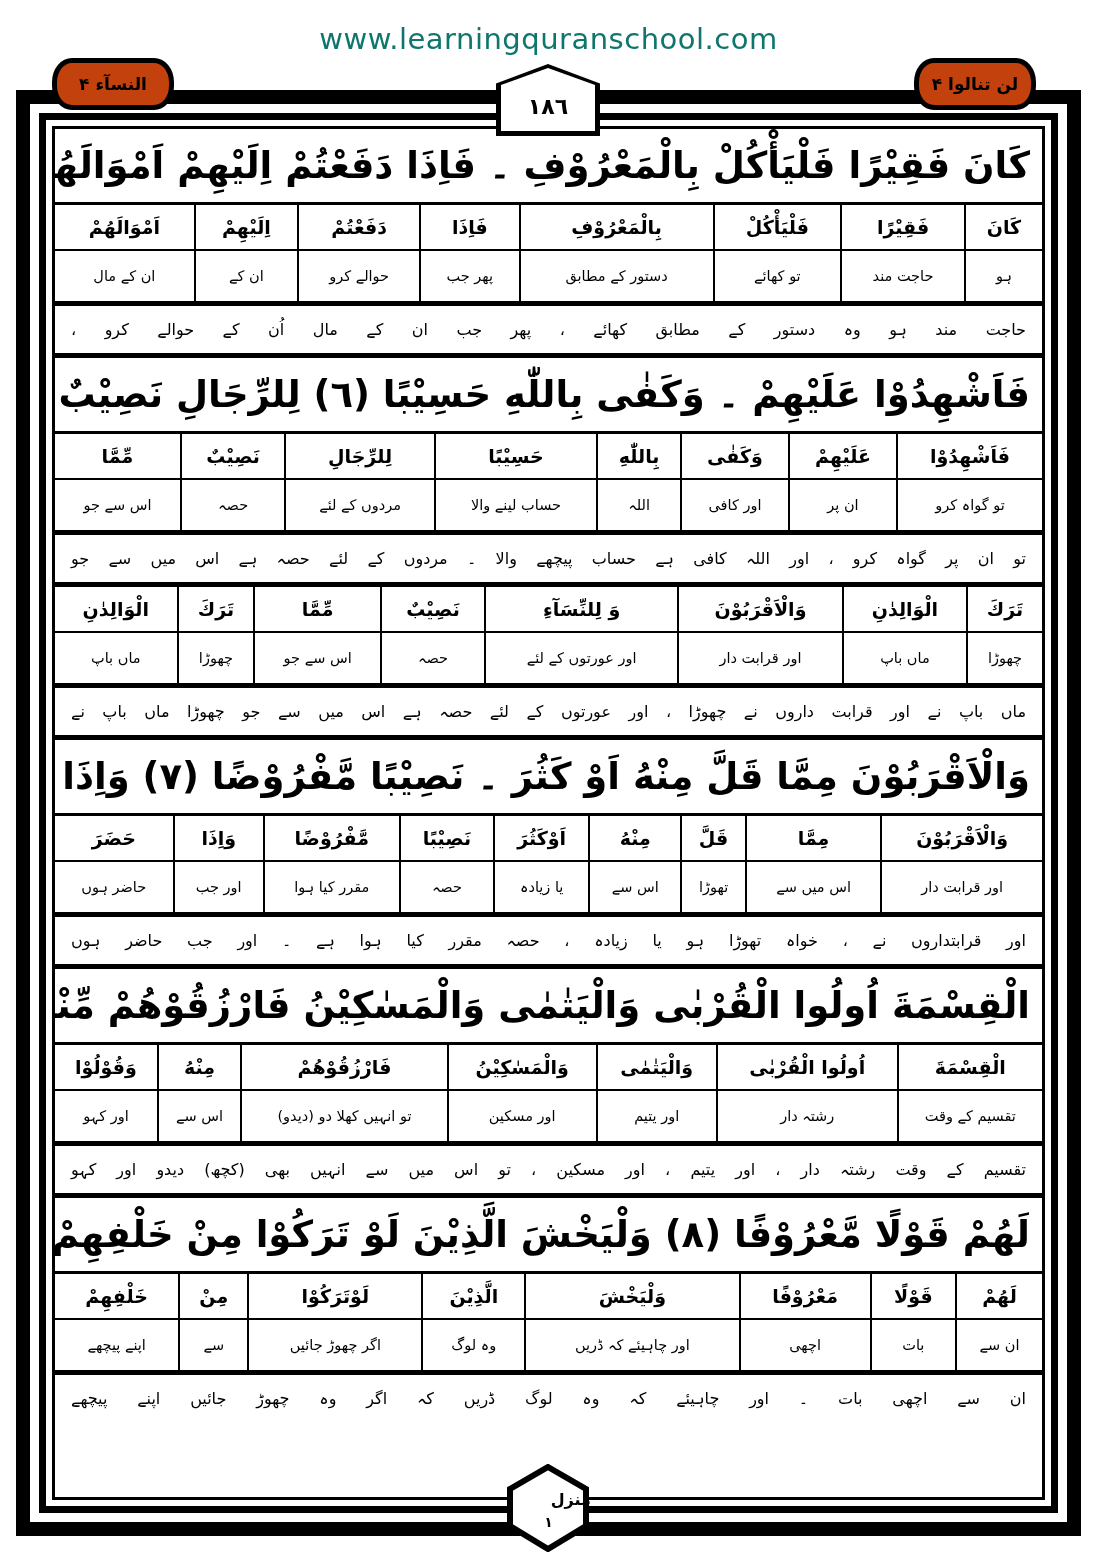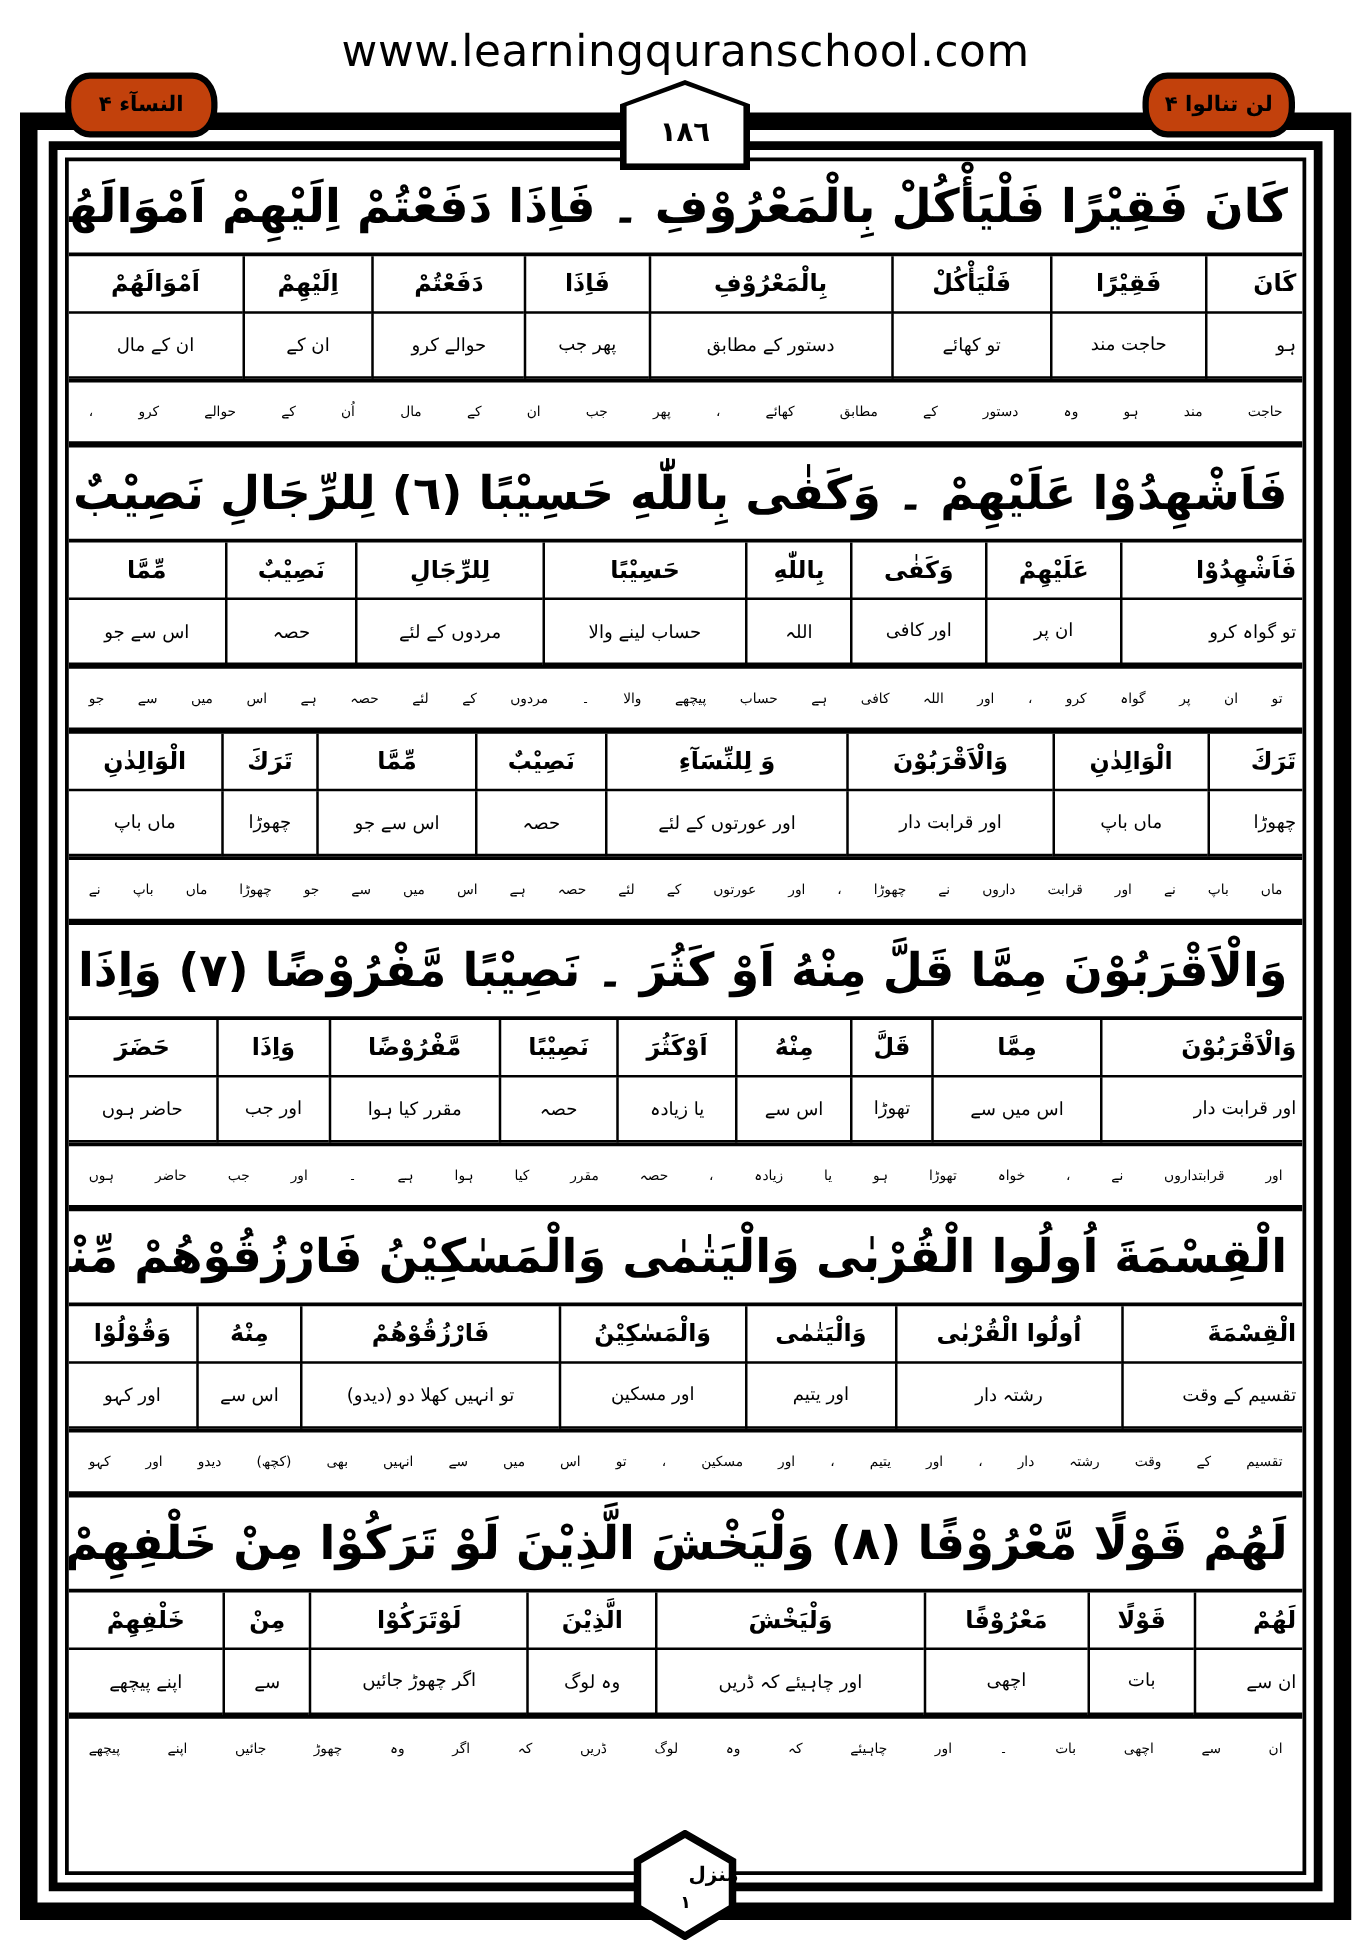--- a/index.html
+++ b/index.html
@@ -3,21 +3,21 @@
 <meta charset="utf-8">
 <style>
   html,body{margin:0;padding:0;}
   body{
     width:1097px;height:1554px;position:relative;background:#ffffff;color:#000;
     font-family:"DejaVu Sans",sans-serif;overflow:hidden;
   }
   
   .site-url{
     position:absolute;top:22px;left:0;right:0;text-align:center;
-    font-size:35px;letter-spacing:.5px;color:#000000;font-family:"DejaVu Sans",sans-serif;
+    font-size:29px;letter-spacing:.5px;color:#0f766e;font-family:"DejaVu Sans",sans-serif;
   }
   
   .frame{
     position:absolute;left:16px;top:90px;width:1065px;height:1446px;
     box-sizing:border-box;border:14px solid #000;padding:9px;background:#fff;
   }
   .frame-mid{width:100%;height:100%;box-sizing:border-box;border:7px solid #000;padding:6px;}
   .frame-inner{width:100%;height:100%;box-sizing:border-box;border:3px solid #000;overflow:hidden;background:#fff;}
 
   
@@ -48,25 +48,25 @@
     height:73px;line-height:73px;padding:0 12px;overflow:hidden;
     font-size:37px;font-weight:bold;white-space:nowrap;
     text-align:justify;text-align-last:justify;border-bottom:3px solid #000;
   }
   table.wm{width:100%;border-collapse:collapse;table-layout:auto;}
   table.wm td{
     border:2px solid #000;text-align:center;vertical-align:middle;padding:1px 5px;overflow:hidden;
   }
   tr.words td{height:42px;font-size:19px;font-weight:bold;border-top:none;}
   tr.means td{height:48px;font-size:14.5px;}
-  table.wm td:first-child{border-right:none;text-align:right;}
+  table.wm td:first-child{border-right:none;}
   table.wm td:last-child{border-left:none;}
   .trans{
     height:47px;line-height:47px;padding:0 16px;overflow:hidden;
-    font-size:11px;white-space:nowrap;border-top:3px solid #000;
+    font-size:16px;white-space:nowrap;border-top:3px solid #000;
     text-align:justify;text-align-last:justify;
   }
 
   
   .manzil{position:absolute;left:506px;top:1464px;width:85px;height:88px;z-index:6;}
   .manzil svg{display:block;}
   .manzil .lbl{
     position:absolute;left:0;right:0;top:26px;
     font-size:16px;font-weight:bold;direction:rtl;
   }

